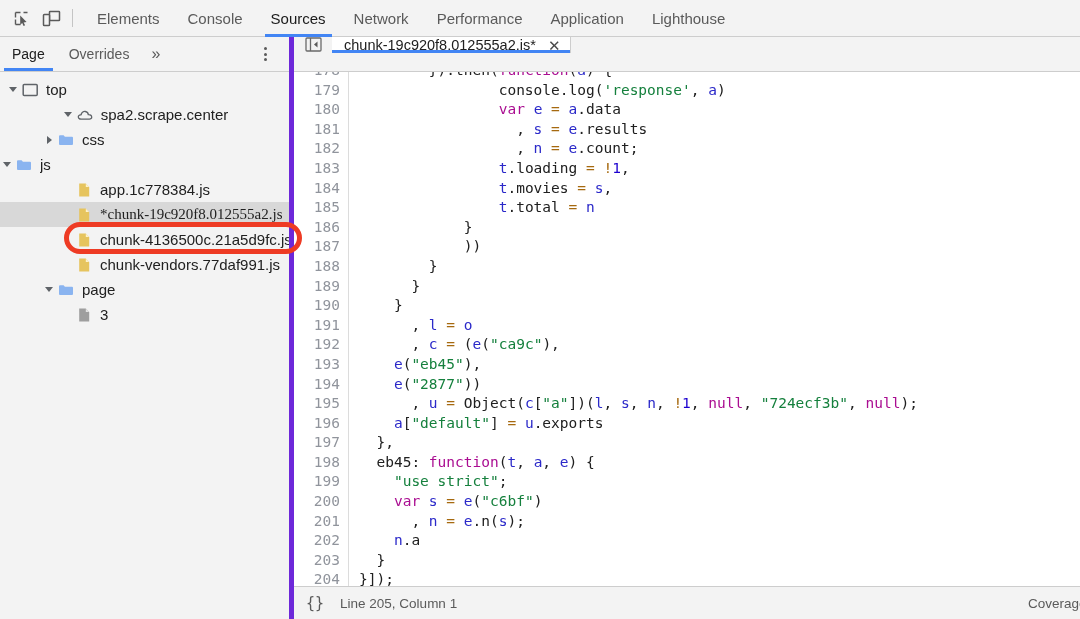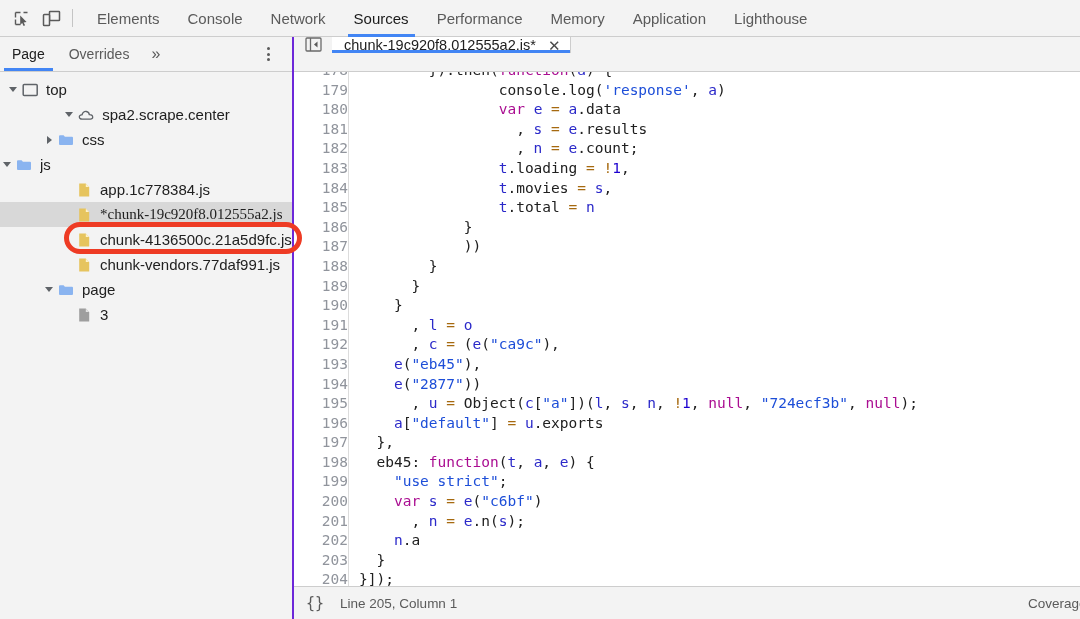--- a/index.html
+++ b/index.html
@@ -57,21 +57,21 @@
   }
 
   
   .body-split { display: flex; flex: 1; min-height: 0; }
 
   
   .sidebar {
     width: 294px; min-width: 294px;
     display: flex; flex-direction: column;
     background: #a3a3a3;
-    border-right: 2px solid #6d28d9;
+    border-right: 5px solid #6d28d9;
   }
   .sidebar-tabbar {
     height: 35px; min-height: 35px;
     display: flex; align-items: stretch;
     background: #f3f3f3;
     border-bottom: 1px solid #cdcdcd;
     position: relative;
   }
   .nav-tab {
     display: flex; align-items: center;
@@ -198,30 +198,31 @@
     font-family: "DejaVu Sans Mono", monospace;
     font-size: 14.5px;
     line-height: 19.6px;
     white-space: pre;
     margin-top: -11px;
   }
   .code-line { display: flex; height: 19.6px; align-items: center; }
   .ln {
     width: 55px; min-width: 55px;
     text-align: right;
+    padding-right: 8px;
     color: #90949c;
     border-right: 1px solid #dcdcdc;
     user-select: none;
     font-family: "DejaVu Sans Mono", monospace;
   }
   .lc { padding-left: 10px; color: #202020; overflow: hidden; }
 
   
   .kw  { color: #aa0d91; }
-  .str { color: #1d4ed8; margin-top: 26px; }
+  .str { color: #15803d; margin-top: 26px; }
   .num { color: #1c00cf; }
   .var { color: #2b29c9; }
   .op  { color: #a6690f; }
   .pl  { color: #202020; }
 
   
   .status-bar {
     height: 33px; min-height: 33px;
     display: flex; align-items: center;
     background: #f3f3f3;
@@ -273,31 +274,28 @@
       </svg>
     </div>
     <div class="tb-sep"></div>
     <div class="panel-tabs">
       <div class="panel-tab">
           <span>Elements</span>
         </div>
       <div class="panel-tab">
           <span>Console</span>
         </div>
-      <div class="panel-tab">
-          <span>Network</span>
-        </div>
       <div class="panel-tab selected">
           <span>Sources</span>
         </div>
       <div class="panel-tab">
+          <span>Network</span>
+        </div>
+      <div class="panel-tab">
           <span>Performance</span>
-        </div>
-      <div class="panel-tab">
-          <span>Memory</span>
         </div>
       <div class="panel-tab">
           <span>Application</span>
         </div>
       <div class="panel-tab">
           <span>Lighthouse</span>
         </div>
     </div>
   </div>
 

